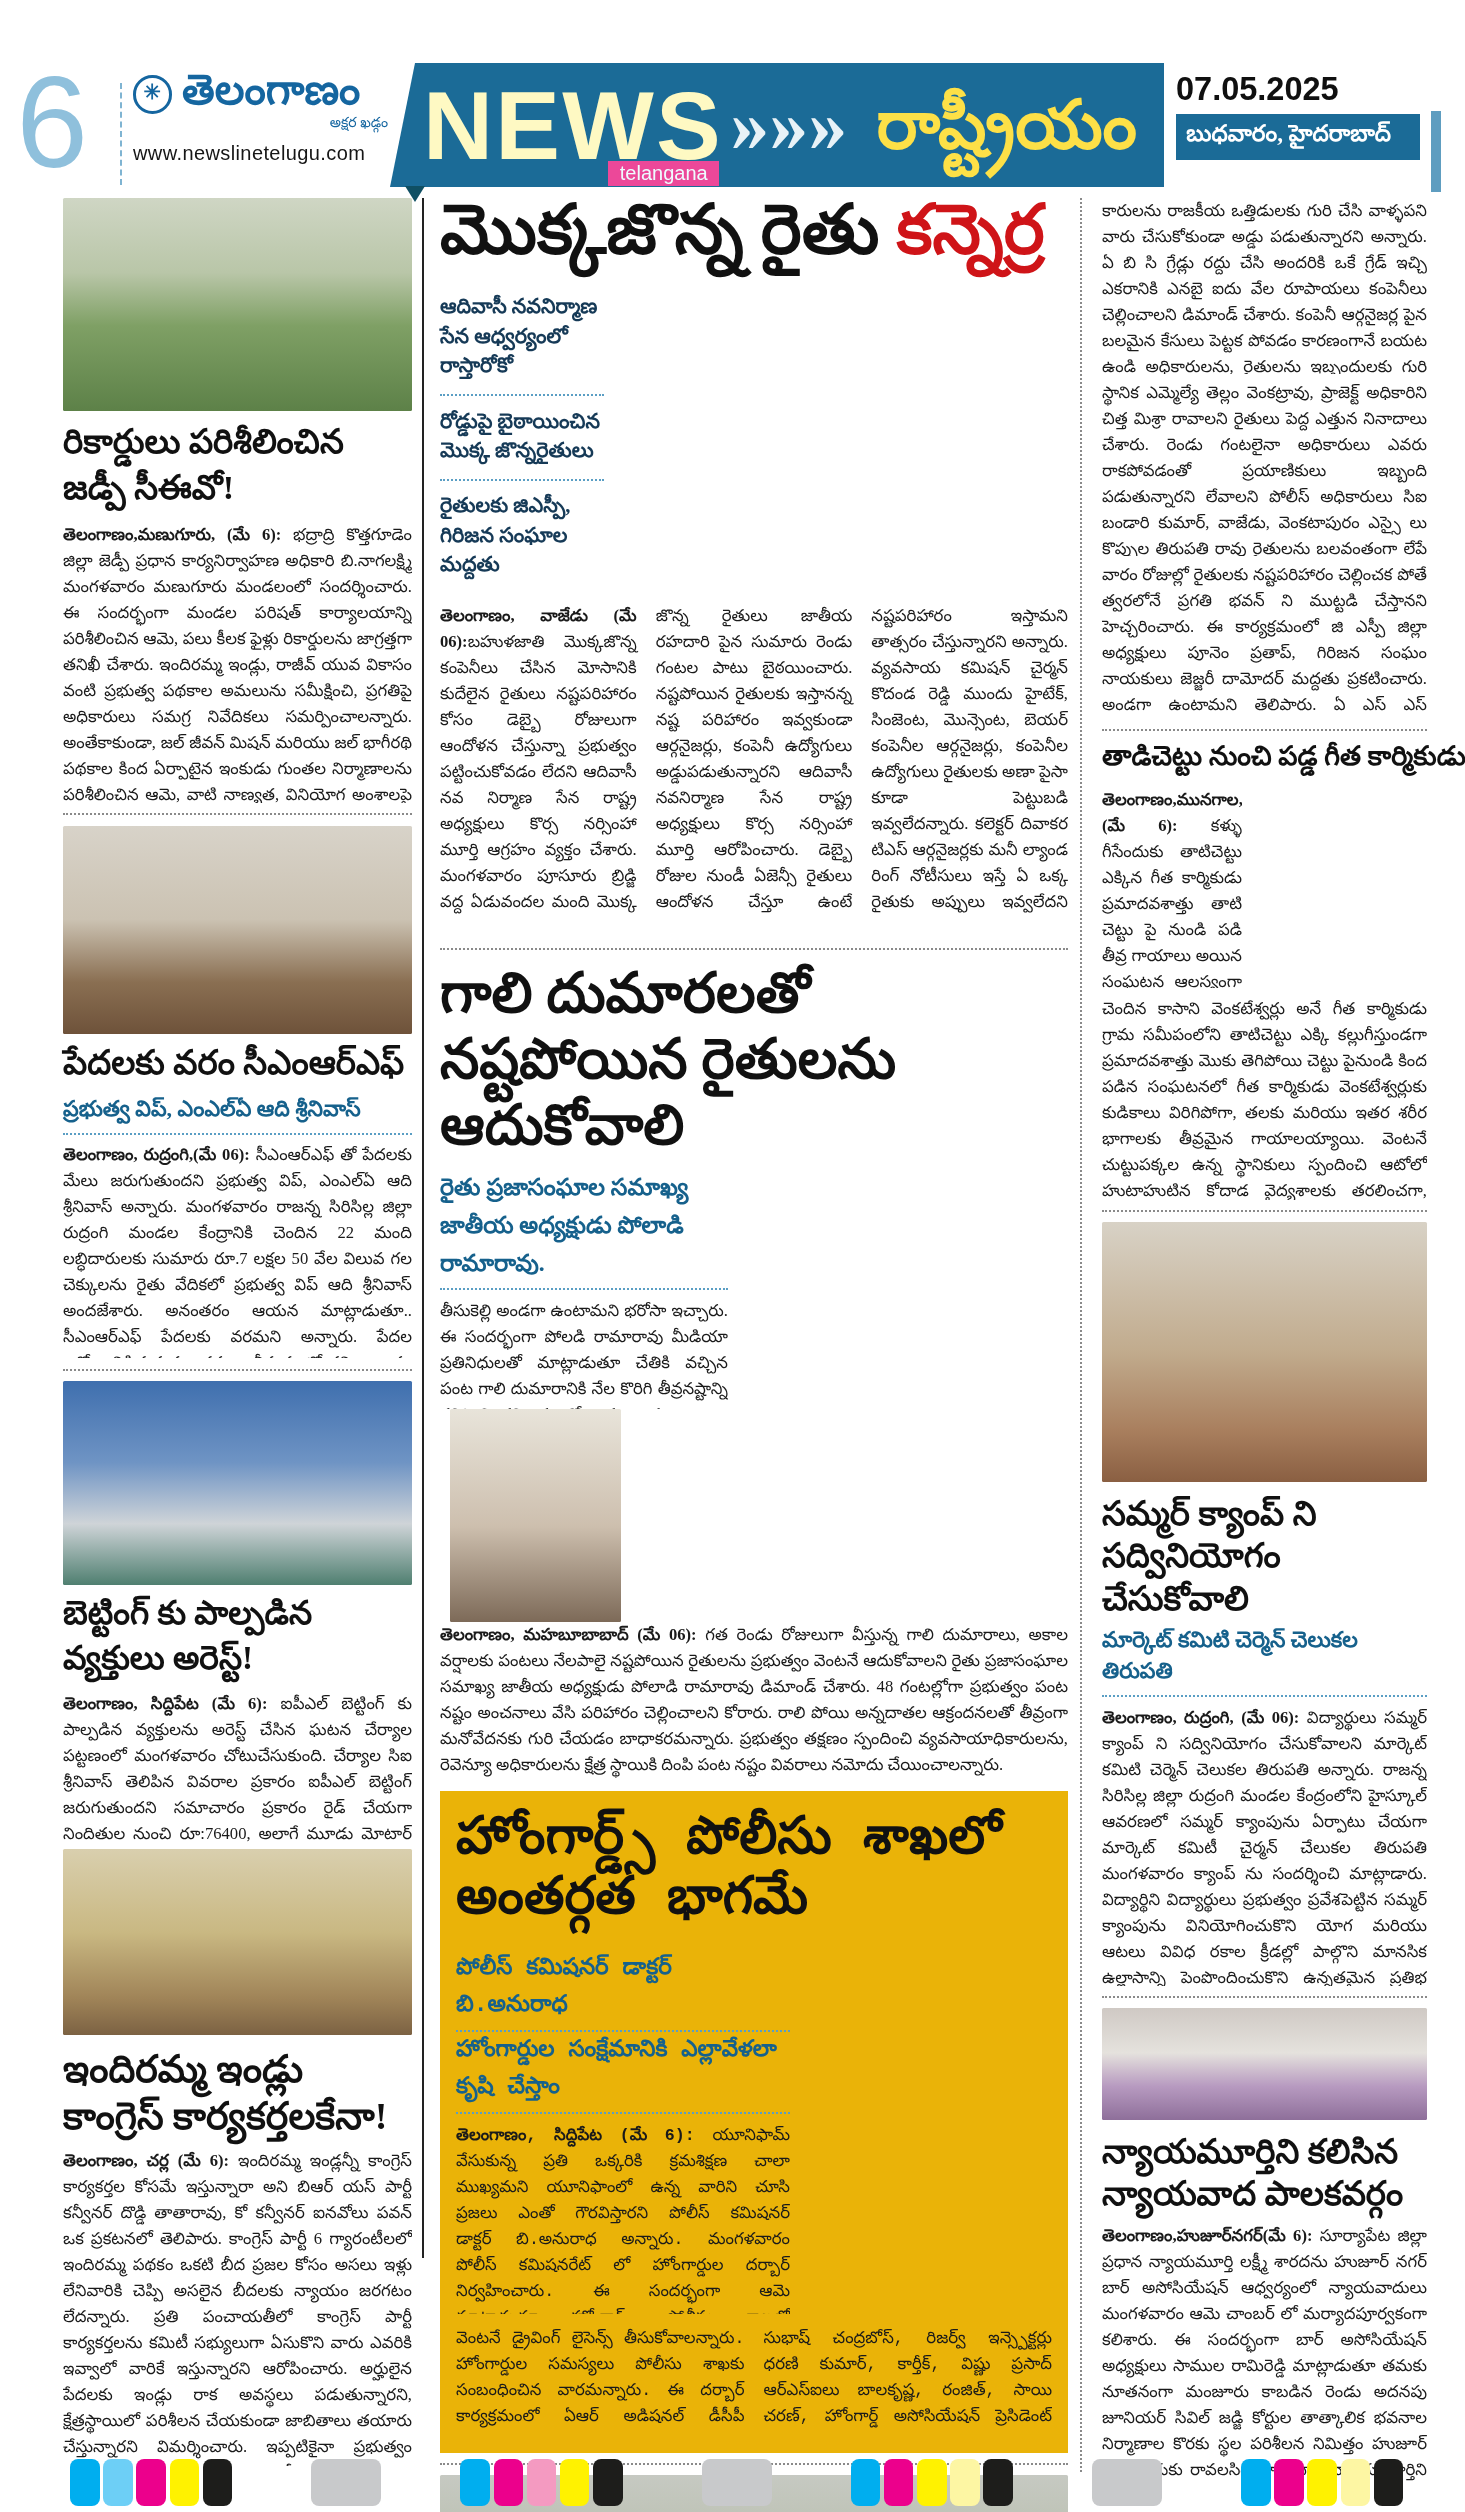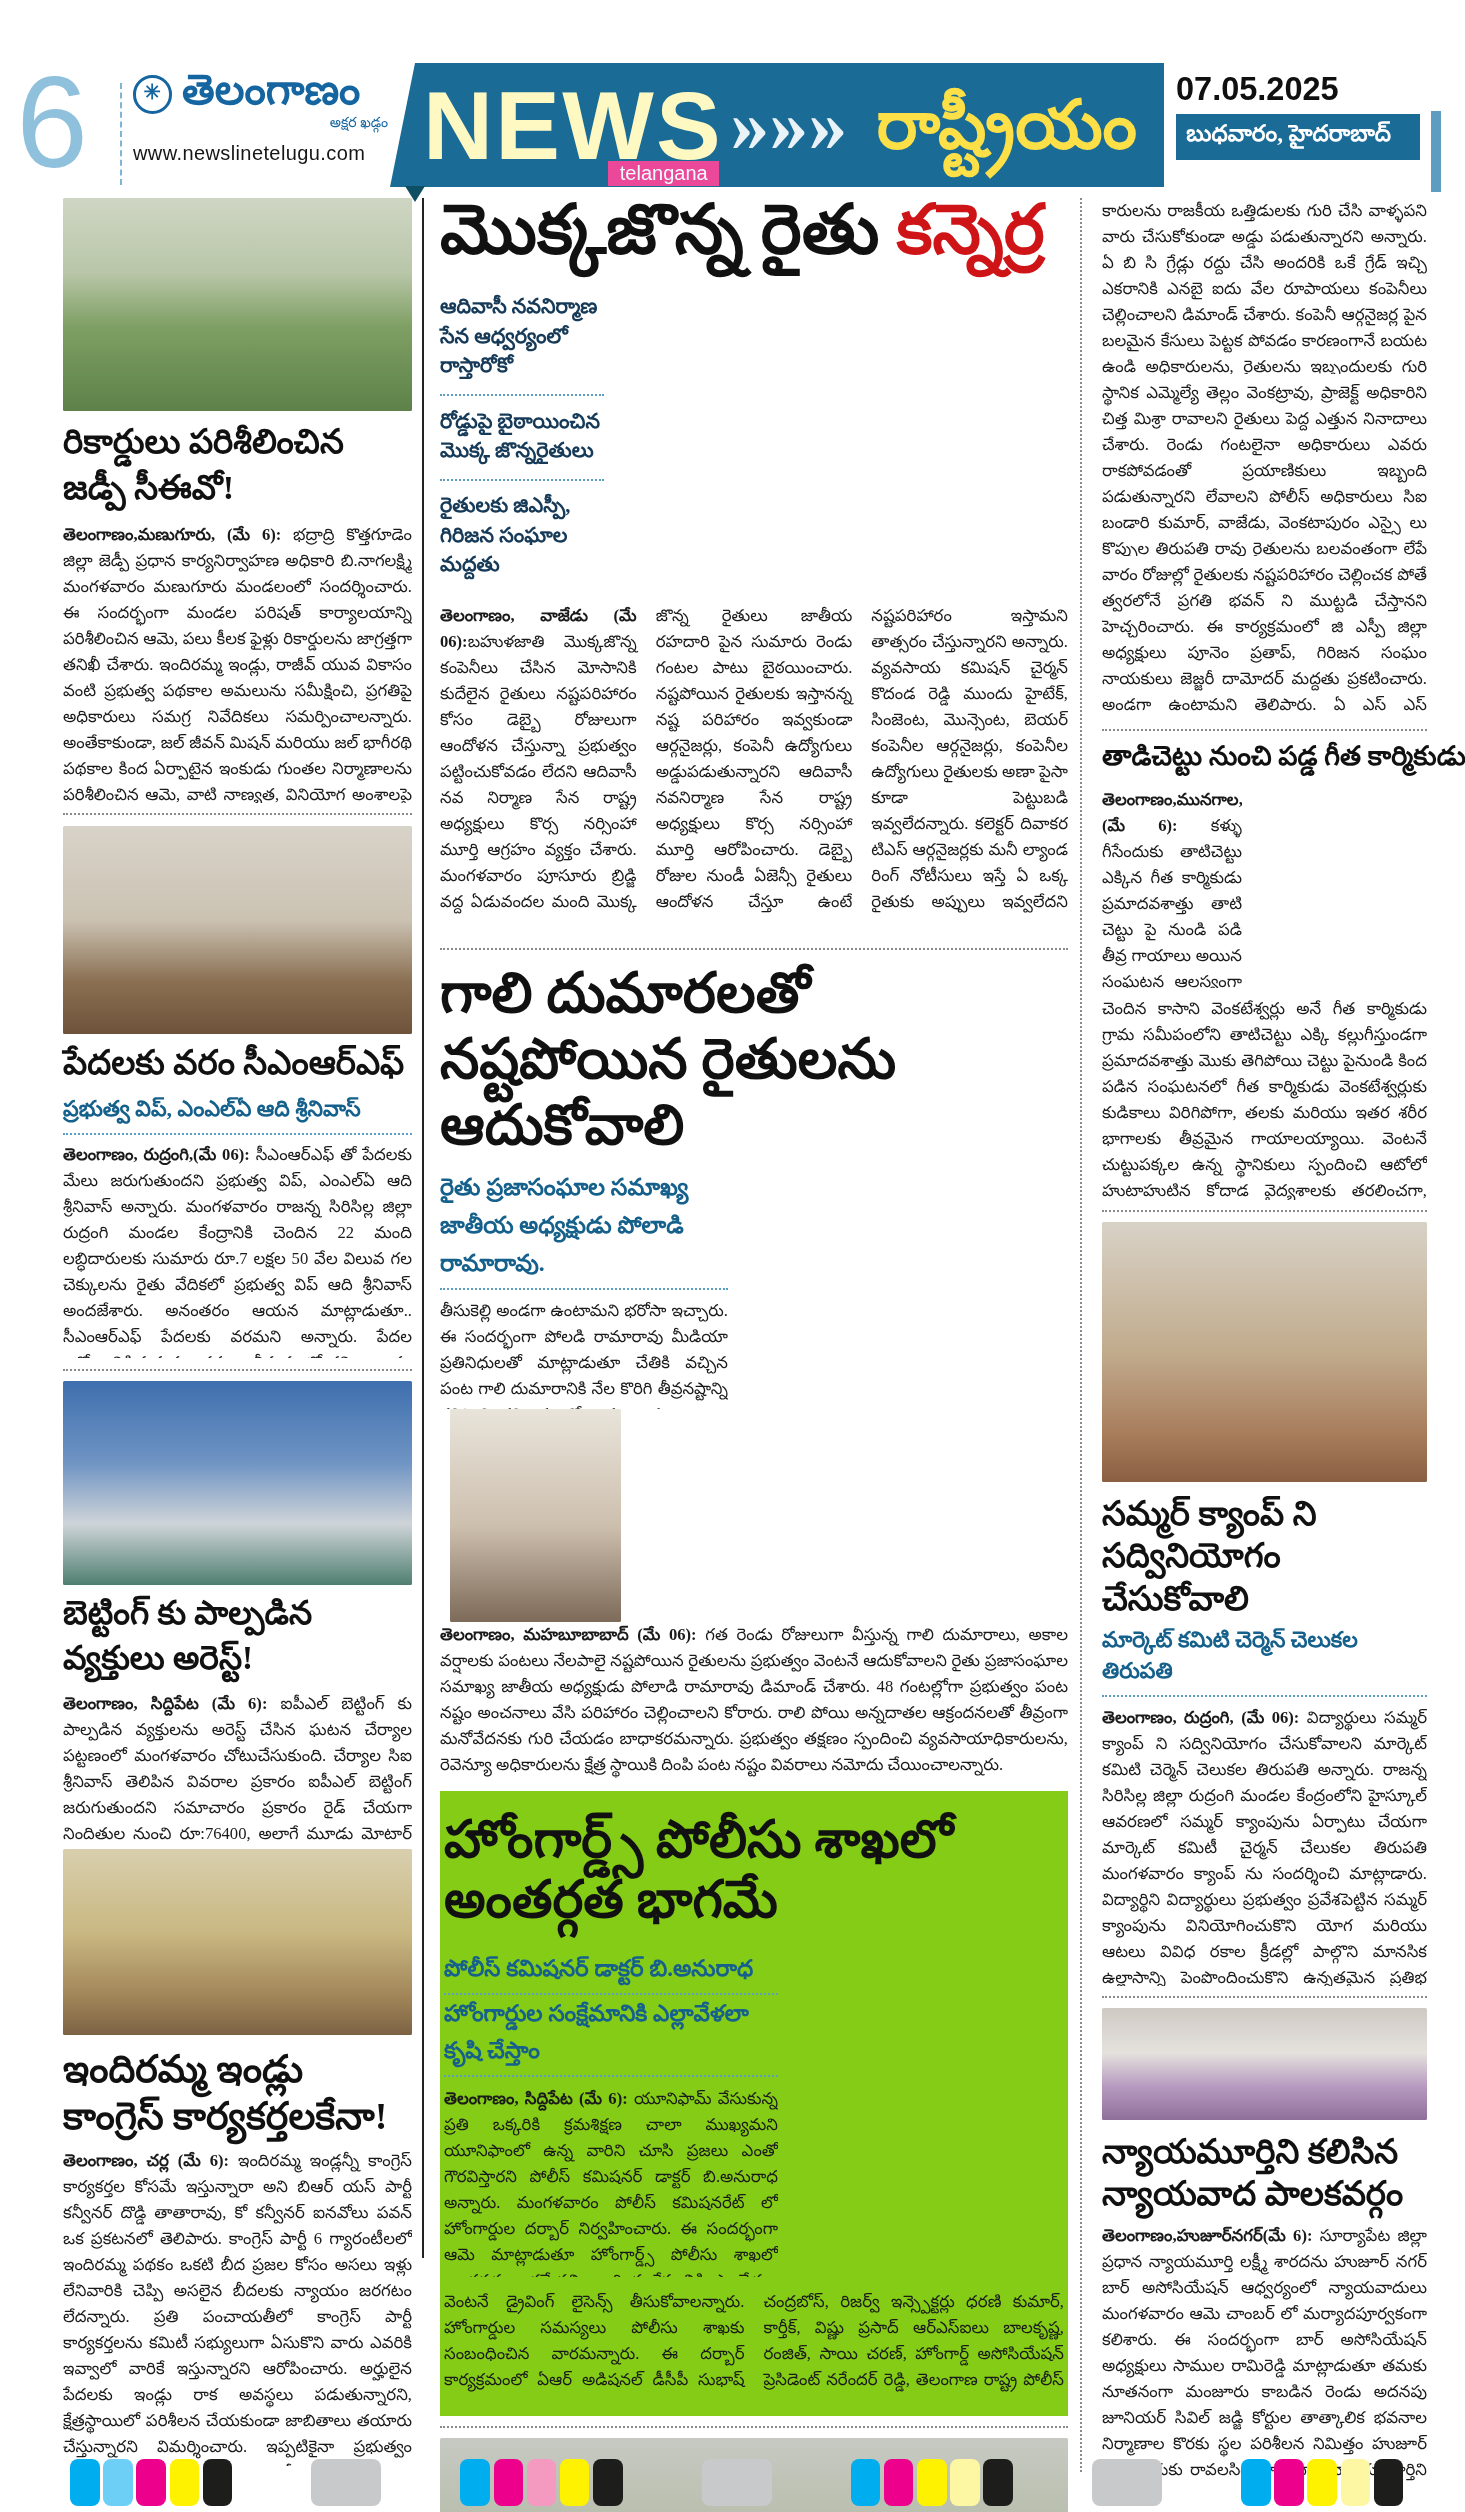--- a/index.html
+++ b/index.html
@@ -61,21 +61,21 @@
   .ph-bouquet{background:linear-gradient(180deg,#cfc9c4 0%,#e5e2dd 40%,#b79ac0 70%,#8e6f9a 100%);}
   
   .main-h{font-size:69px;line-height:1.1;white-space:nowrap;}
   .main-h .red{color:#cf1418;}
   .bullets{width:164px;flex:none;}
   .bullet{font-size:20.7px;line-height:29.5px;font-weight:bold;color:#163a57;
           border-bottom:2.2px dotted #5a9ec4;padding:10.3px 0 13.3px;}
   .bullet:last-child{border-bottom:none;}
   .cols3{column-count:3;column-gap:19px;height:334px;}
   .cols2{column-count:2;column-gap:19px;}
-  .greenbox{background:#84cc16;padding:19px 4px;margin-top:13.3px;}
+  .greenbox{background:#eab308;padding:19px 16px;margin-top:13.3px;font-family:Liberation Mono, monospace;}
   .gps{position:absolute;left:4.4px;bottom:4.4px;background:rgba(80,80,80,.55);color:#f2f2f2;
        font-family:"Liberation Sans",sans-serif;font-size:14px;line-height:19px;padding:5.9px 8.9px;}
   
   .regrow{position:absolute;left:70px;top:2459px;width:1337px;display:flex;align-items:center;}
   .chip{width:29.5px;height:47px;border-radius:8.1px;margin-right:3.7px;flex:none;}
   .c-cyan{background:#00aeef}.c-lcyan{background:#6dcff6}.c-mag{background:#ec008c}
   .c-pink{background:#f49ac1}.c-yel{background:#fff200}.c-pyel{background:#fdf6a3}.c-blk{background:#1d1d1b}
   .c-gray{background:#c8c9cb;width:70px;}
   .gap{flex:1;}
   .flexrow{display:flex;flex-direction:column;}

